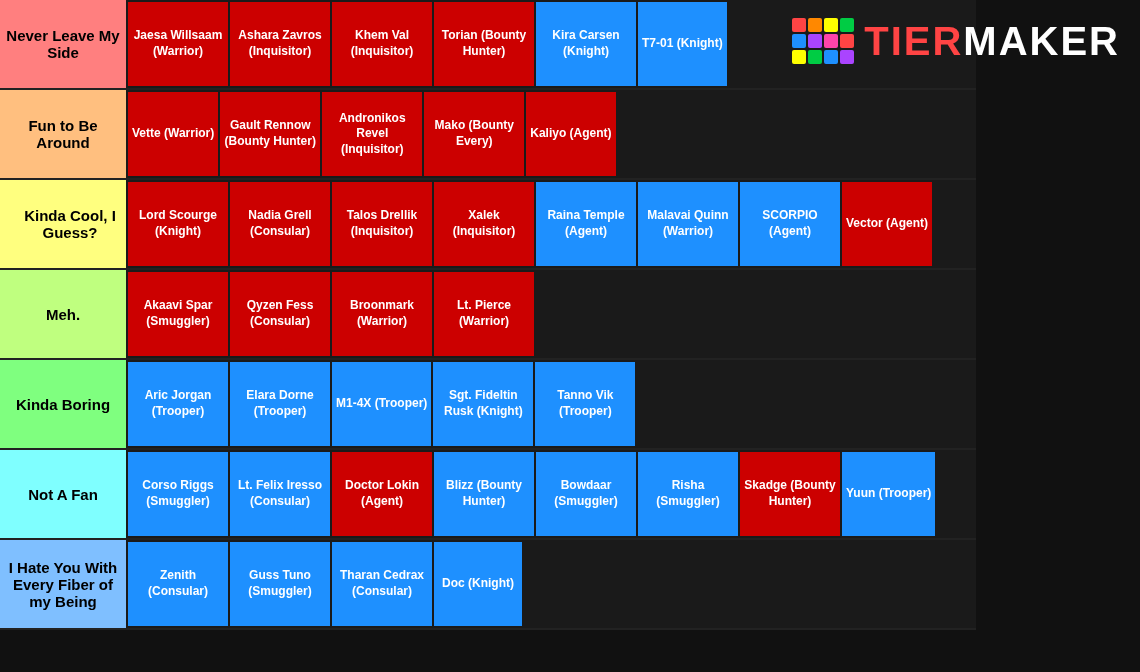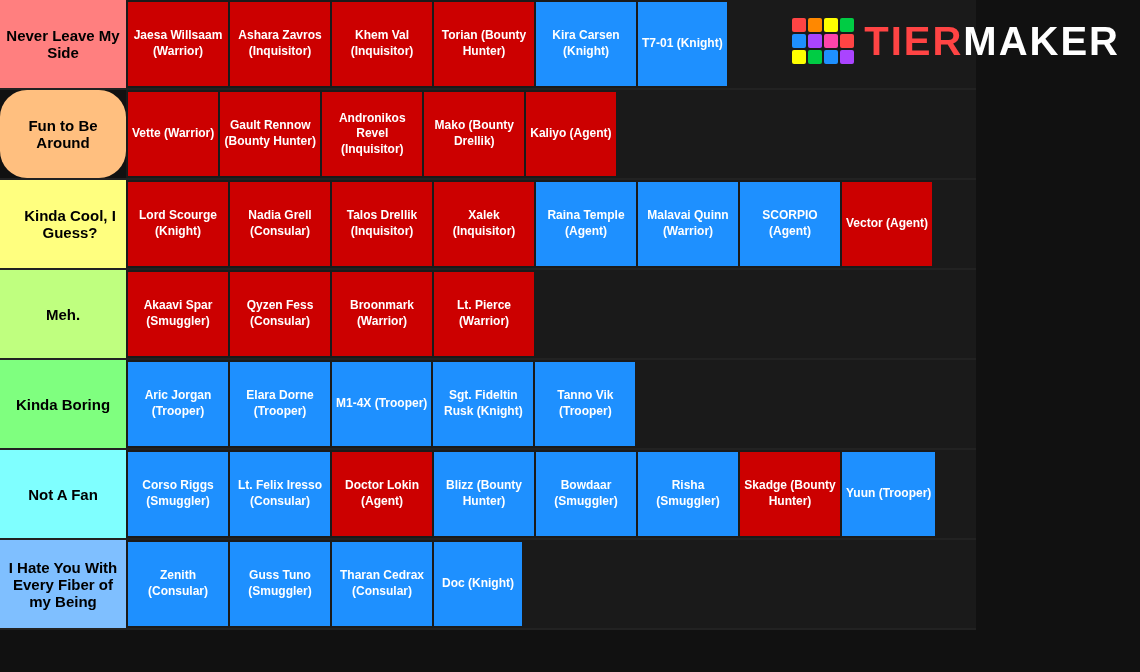--- a/index.html
+++ b/index.html
@@ -55,21 +55,21 @@
       min-width: 88px;
       max-width: 100px;
       word-break: break-word;
       line-height: 1.3;
     }
     .card-red { background: #cc0000; }
     .card-blue { background: #1e90ff; }
 
     
     .row-never .tier-label { background: #ff7f7f; }
-    .row-fun .tier-label { background: #ffbf7f; border-radius: 27px; }
+    .row-fun .tier-label { background: #ffbf7f; }
     .row-kinda-cool .tier-label { background: #ffff7f; }
     .row-meh .tier-label { background: #bfff7f; }
     .row-boring .tier-label { background: #7fff7f; }
     .row-not-fan .tier-label { background: #7fffff; }
     .row-hate .tier-label { background: #7fbfff; }
     .logo-grid {
       display: grid;
       grid-template-columns: repeat(4, 14px);
       grid-template-rows: repeat(3, 14px);
       gap: 2px;
@@ -131,21 +131,21 @@
           <div class="tier-card card-blue">Kira Carsen (Knight)</div>
           <div class="tier-card card-blue">T7-01 (Knight)</div>
         </div>
       </div>
       <div class="tier-row row-fun">
         <div class="tier-label" style="background: rgb(255, 191, 127);">Fun to Be Around</div>
         <div class="tier-items">
           <div class="tier-card card-red">Vette (Warrior)</div>
           <div class="tier-card card-red">Gault Rennow (Bounty Hunter)</div>
           <div class="tier-card card-red">Andronikos Revel (Inquisitor)</div>
-          <div class="tier-card card-red">Mako (Bounty Drellik)</div>
+          <div class="tier-card card-red">Mako (Bounty Every)</div>
           <div class="tier-card card-red">Kaliyo (Agent)</div>
         </div>
       </div>
       <div class="tier-row row-kinda-cool">
         <div class="tier-label" style="background: rgb(255, 255, 127); padding-left: 20px;">Kinda Cool, I Guess?</div>
         <div class="tier-items">
           <div class="tier-card card-red">Lord Scourge (Knight)</div>
           <div class="tier-card card-red">Nadia Grell (Consular)</div>
           <div class="tier-card card-red">Talos Drellik (Inquisitor)</div>
           <div class="tier-card card-red">Xalek (Inquisitor)</div>

